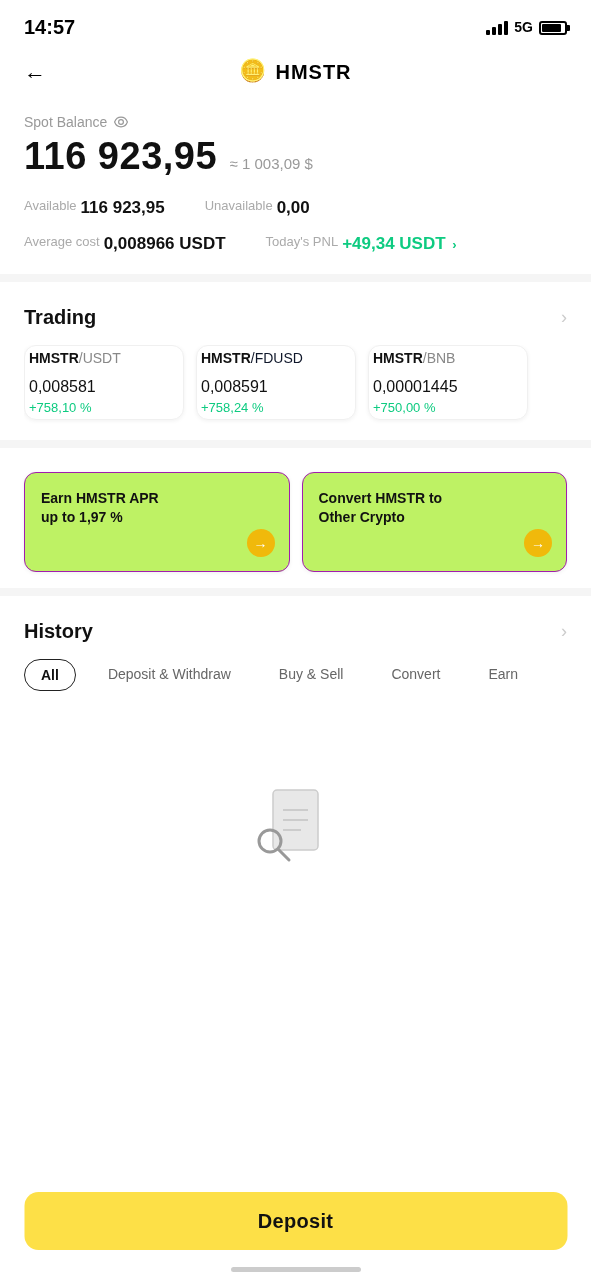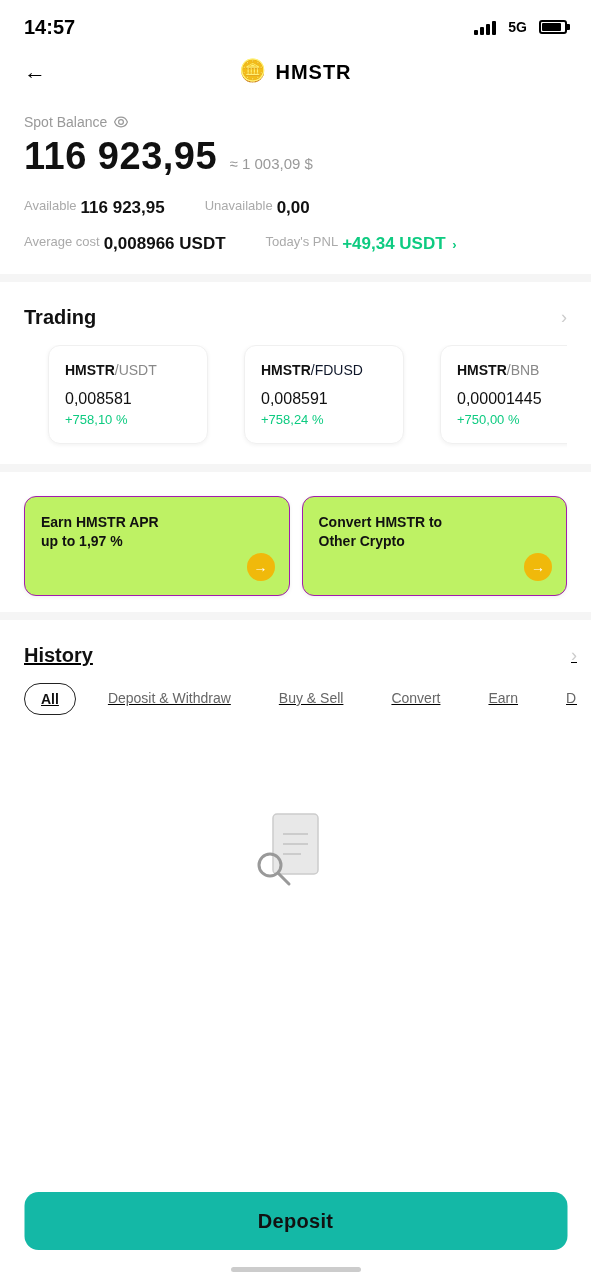--- a/index.html
+++ b/index.html
@@ -21,22 +21,22 @@
       padding: 12px 24px 8px 24px;
       height: 50px;
     }
     .status-time {
       font-size: 20px;
       font-weight: 600;
       color: #000;
     }
     .status-icons {
       display: flex;
-      align-items: center;
-      gap: 12px;
+      align-items: flex-end;
+      gap: 6px;
     }
     .signal-bars {
       display: flex;
       align-items: flex-end;
       gap: 2px;
       height: 16px;
     }
     .signal-bar {
       width: 4px;
       background: #000;
@@ -198,24 +198,23 @@
       padding-bottom: 4px;
       scrollbar-width: none;
     }
     .trading-cards::-webkit-scrollbar { display: none; }
 
     .trading-card {
       min-width: 160px;
       background: #fff;
       border: 1px solid #f0f0f0;
       border-radius: 12px;
-      padding: 16px;
+      padding: 4px;
       flex-shrink: 0;
       box-shadow: 0 1px 4px rgba(0,0,0,0.06);
-      margin-left: 24px;
     }
     .card-pair {
       font-size: 14px;
       color: #111;
       margin-bottom: 12px;
     }
     .card-pair .pair-base {
       font-weight: 700;
     }
     .card-price {
@@ -262,22 +261,21 @@
       border-radius: 50%;
       display: flex;
       align-items: center;
       justify-content: center;
       font-size: 14px;
       color: #fff;
     }
 
     
     .history-section {
-      padding: 16px 14px 8px 24px;
-      text-decoration: underline;
+      padding: 16px 24px 8px 24px;
     }
     .history-tabs {
       display: flex;
       gap: 16px;
       margin-top: 12px;
       overflow-x: auto;
       scrollbar-width: none;
       padding-bottom: 4px;
     }
     .history-tabs::-webkit-scrollbar { display: none; }
@@ -313,21 +311,21 @@
     .deposit-btn-container {
       position: fixed;
       bottom: 30px;
       left: 50%;
       transform: translateX(-50%);
       width: 543px;
     }
     .deposit-btn {
       width: 100%;
       height: 58px;
-      background: #14b8a6;
+      background: #fde047;
       border: none;
       border-radius: 14px;
       font-size: 20px;
       font-weight: 700;
       color: #111;
       cursor: pointer;
       letter-spacing: 0.3px;
     }
 
     

